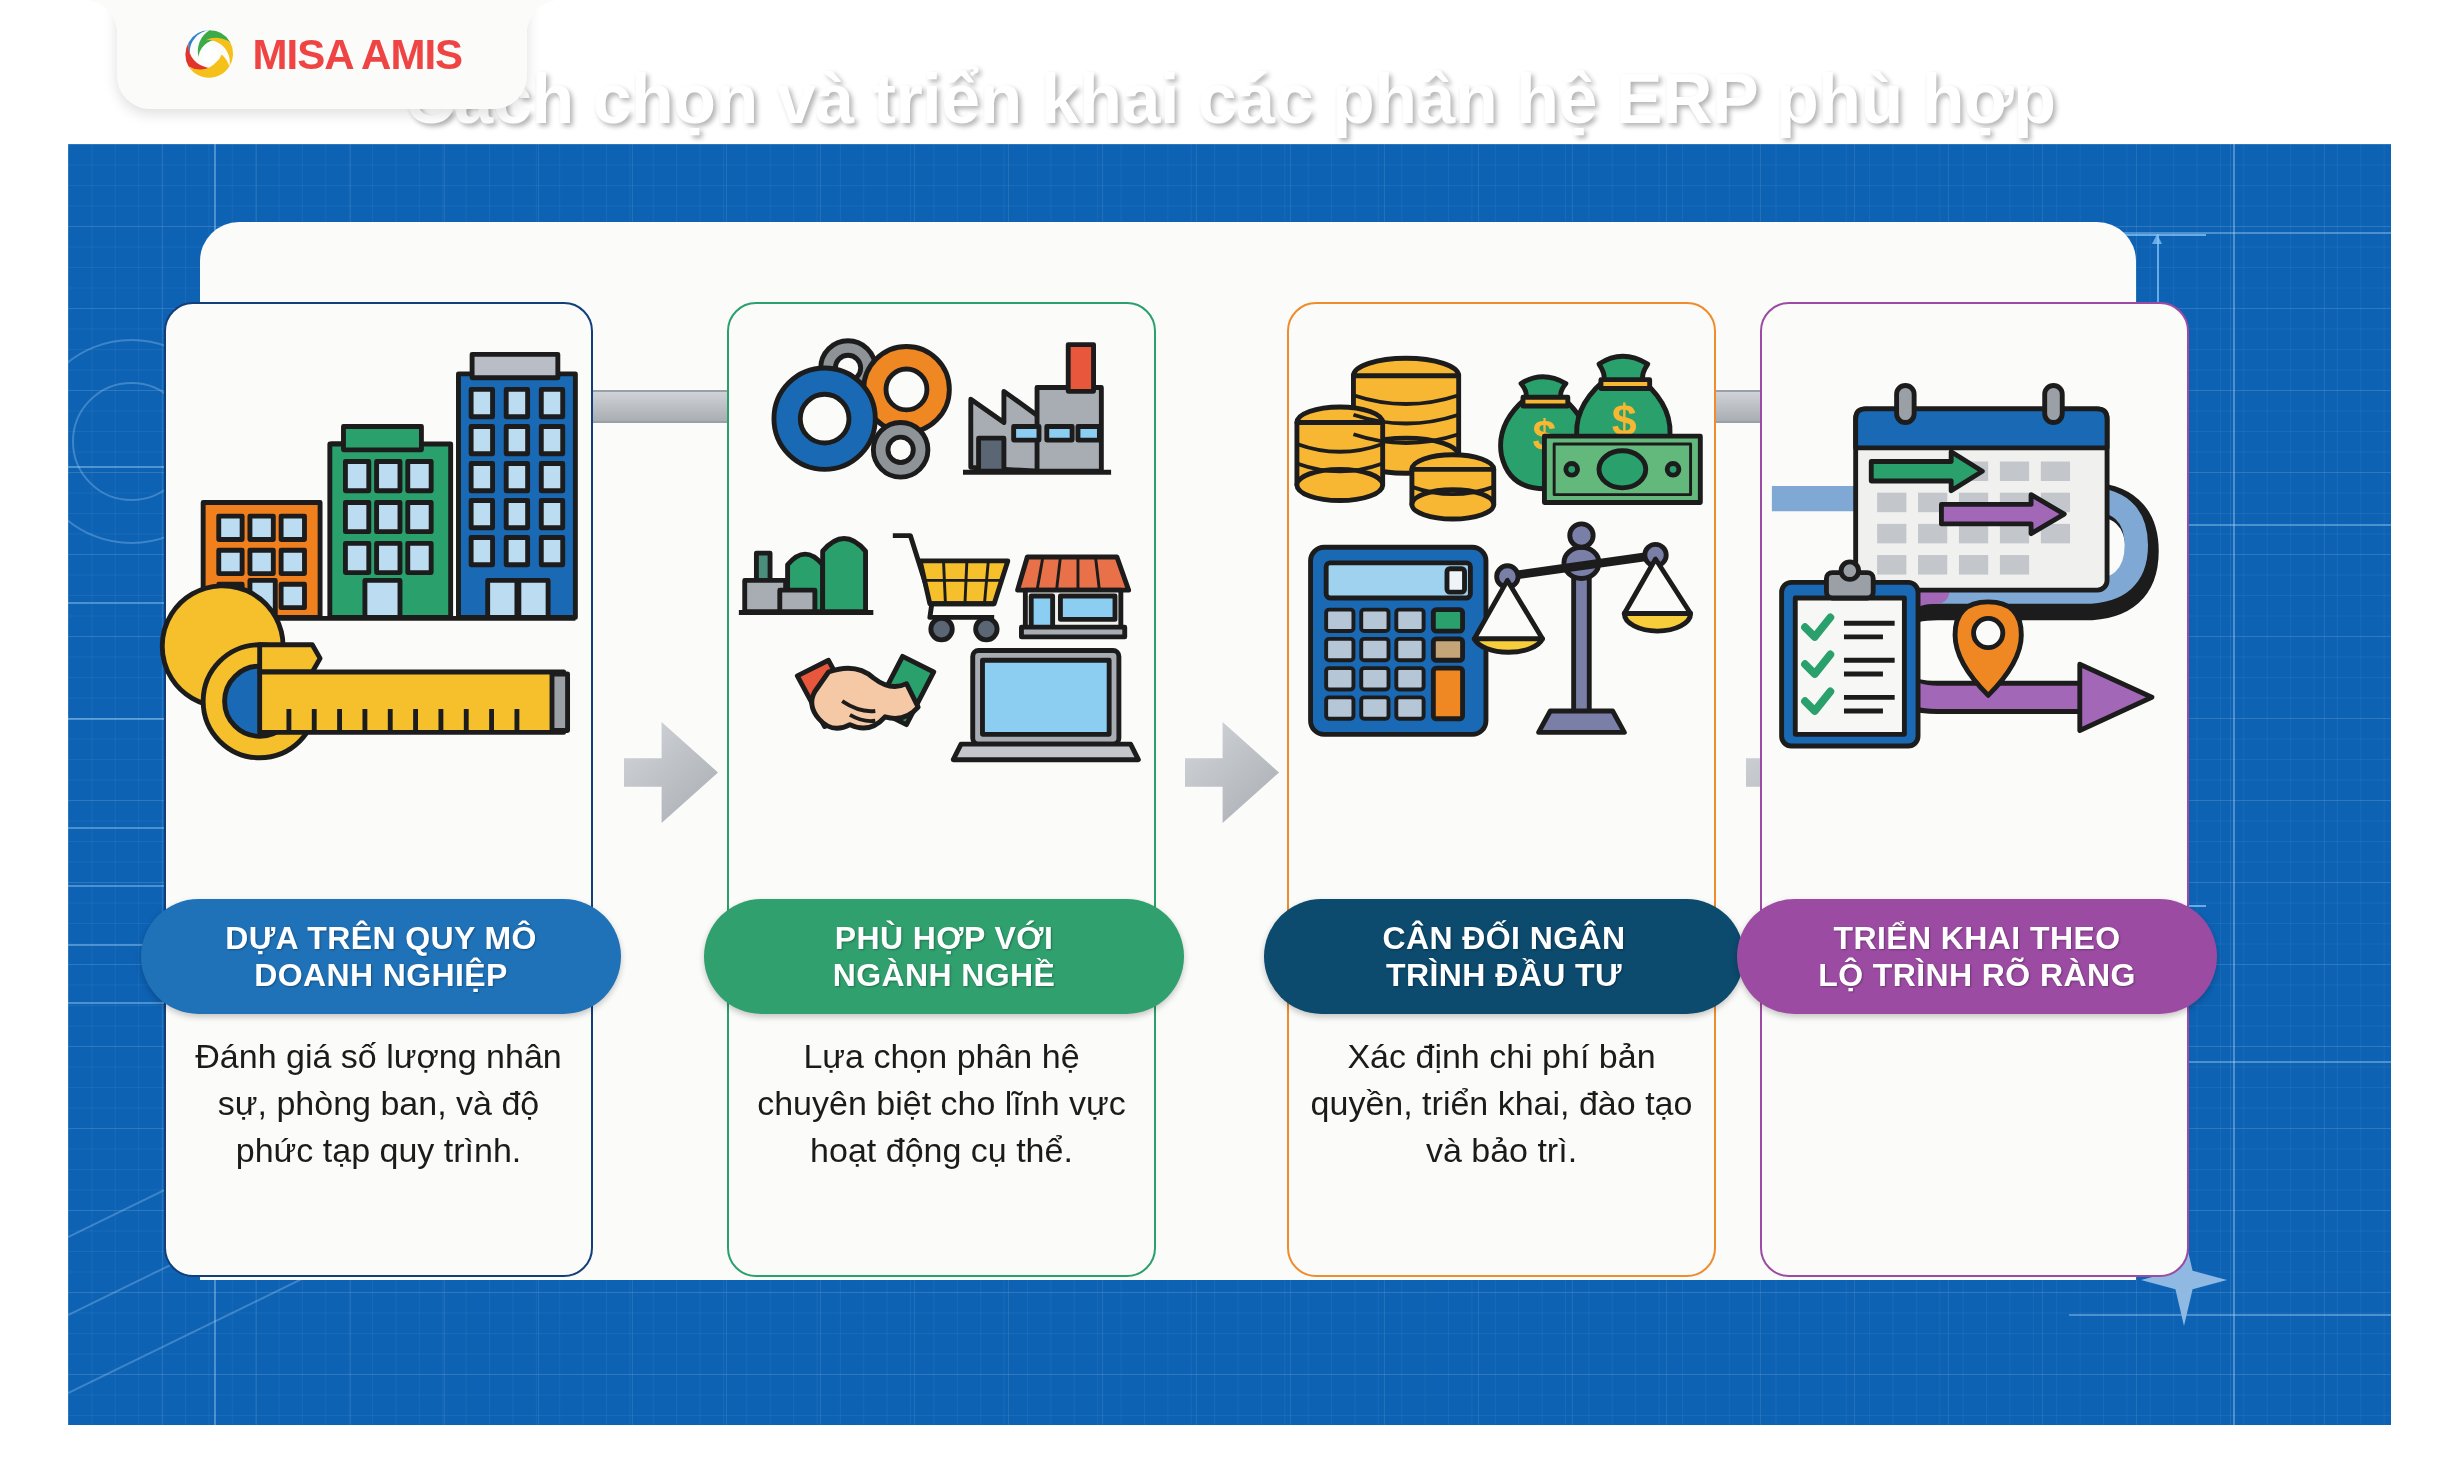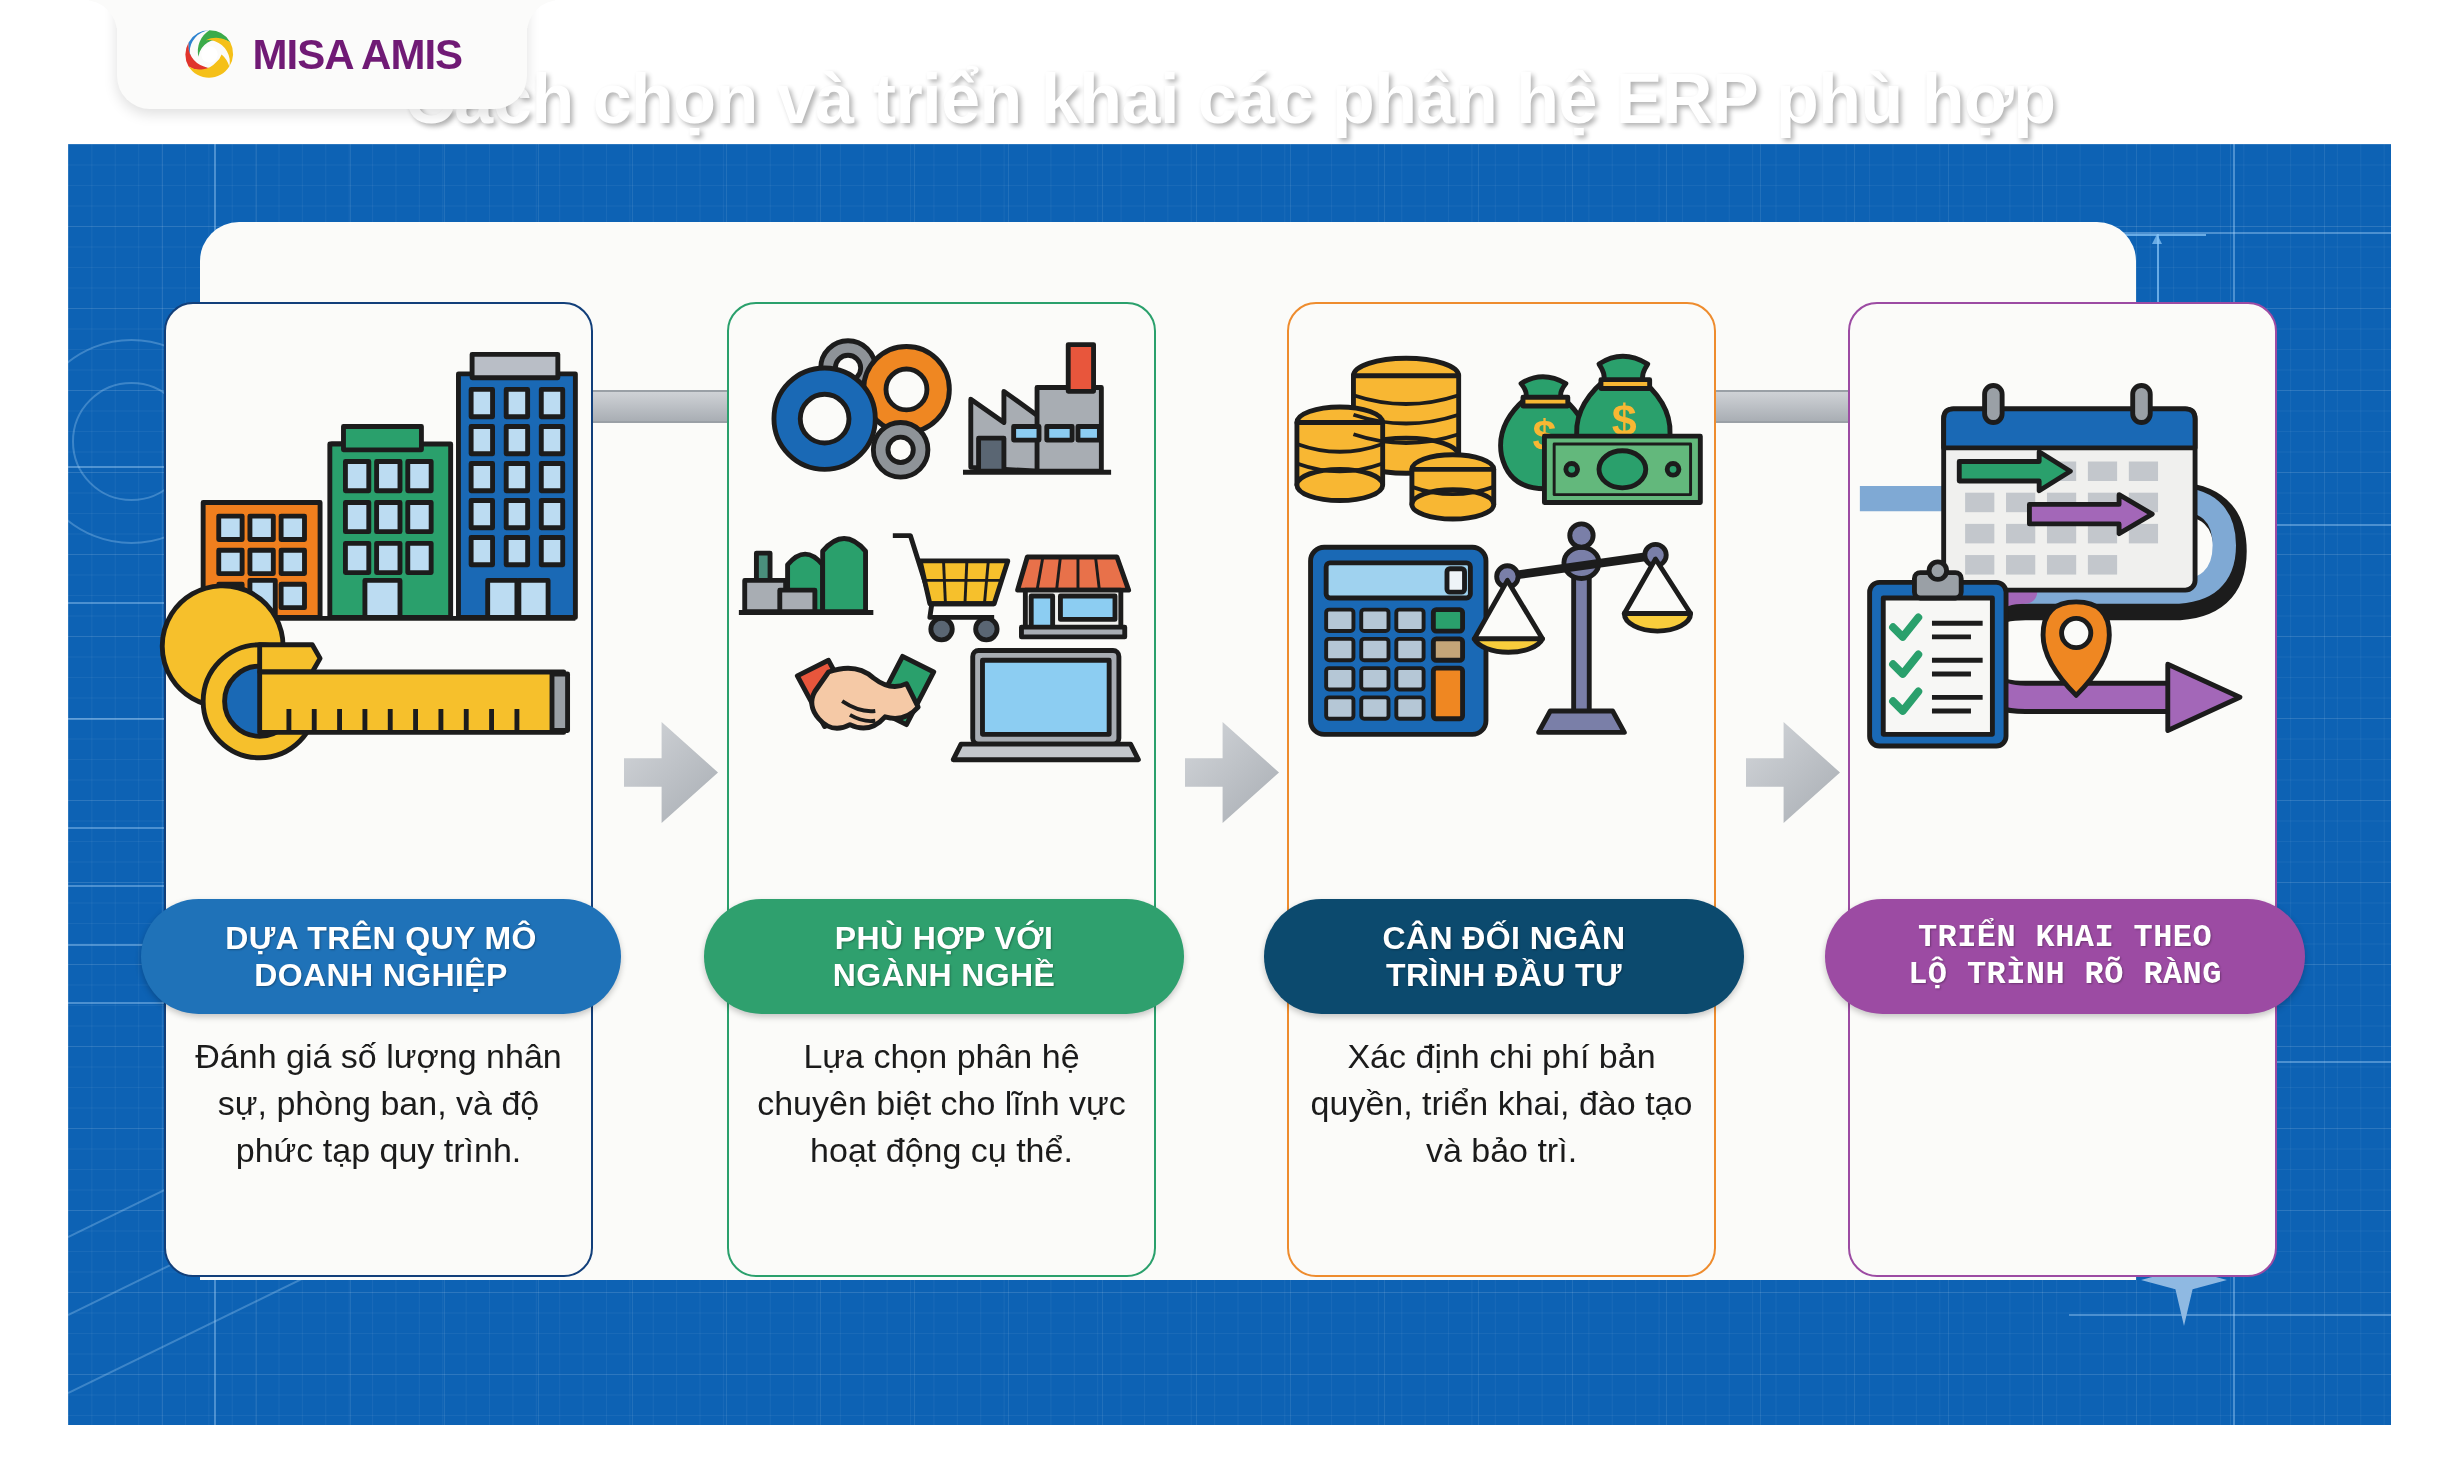--- a/index.html
+++ b/index.html
@@ -22,21 +22,21 @@
   }
   .logo-bar::before, .logo-bar::after {
     content: ""; position: absolute; top: 0; width: 55px; height: 55px;
     background: transparent;
   }
   .logo-bar::before { left: -55px; border-top-right-radius: 33px;
      box-shadow: 27px -27px 0 0 #fbfbfa; }
   .logo-bar::after { right: -55px; border-top-left-radius: 33px;
      box-shadow: -27px -27px 0 0 #fbfbfa; }
   .logo-mark { width: 55px; height: 55px; position: relative; flex: none; }
-  .logo-text { font-size: 42px; font-weight: 700; letter-spacing: -1px; color: #701a75; white-space: nowrap; }
+  .logo-text { font-size: 42px; font-weight: 700; letter-spacing: -1px; color: #ef4444; white-space: nowrap; }
 
   
   .canvas {
     position: absolute; left: 68px; top: 144px; width: 2323px; height: 1281px;
     background:
       linear-gradient(rgba(255,255,255,.085) 1px, transparent 1px) 0 0/100% 82px,
       linear-gradient(90deg, rgba(255,255,255,.085) 1px, transparent 1px) 0 0/94px 100%,
       linear-gradient(rgba(255,255,255,.05) 1px, transparent 1px) 0 0/100% 20.5px,
       linear-gradient(90deg, rgba(255,255,255,.05) 1px, transparent 1px) 0 0/23.4px 100%,
       #0d62b4;
@@ -424,21 +424,21 @@
         </g>
       </svg>
     </div>
     <div class="pill" style="background:#0c4a6e;">
       <span>CÂN ĐỐI NGÂN</span>
       <span>TRÌNH ĐẦU TƯ</span>
     </div>
     <div class="desc">Xác định chi phí bản quyền, triển khai, đào tạo và bảo trì.</div>
   </div>
 
-  <div class="card" style="left:1848px; border-color:#9c4ba3;font-family:Liberation Mono, monospace;">
+  <div class="card" style="left:1760px; border-color:#9c4ba3;">
     <div class="icons">
       <svg viewBox="0 0 440 430" width="429" height="419">
         <g stroke="#1c1c1c" stroke-width="5" stroke-linejoin="round">
 
           <path d="M10 174 L120 174" stroke="#7fa9d4" stroke-width="26" fill="none"></path>
           <path d="M290 174 L330 174 q60 0 60 54 q0 54 -60 54 L180 282 q-58 0 -58 48 q0 48 58 48 L344 378" stroke="#1c1c1c" stroke-width="34" fill="none" stroke-linecap="round"></path>
           <path d="M290 174 L330 174 q54 0 54 48 q0 48 -54 48 L180 270" stroke="#7fa9d4" stroke-width="24" fill="none" stroke-linecap="round"></path>
           <path d="M180 270 q-52 0 -52 54 q0 54 52 54 L336 378" stroke="#a367b8" stroke-width="24" fill="none" stroke-linecap="round"></path>
           <path d="M326 344 L400 378 L326 412 Z" fill="#a367b8"></path>
 

